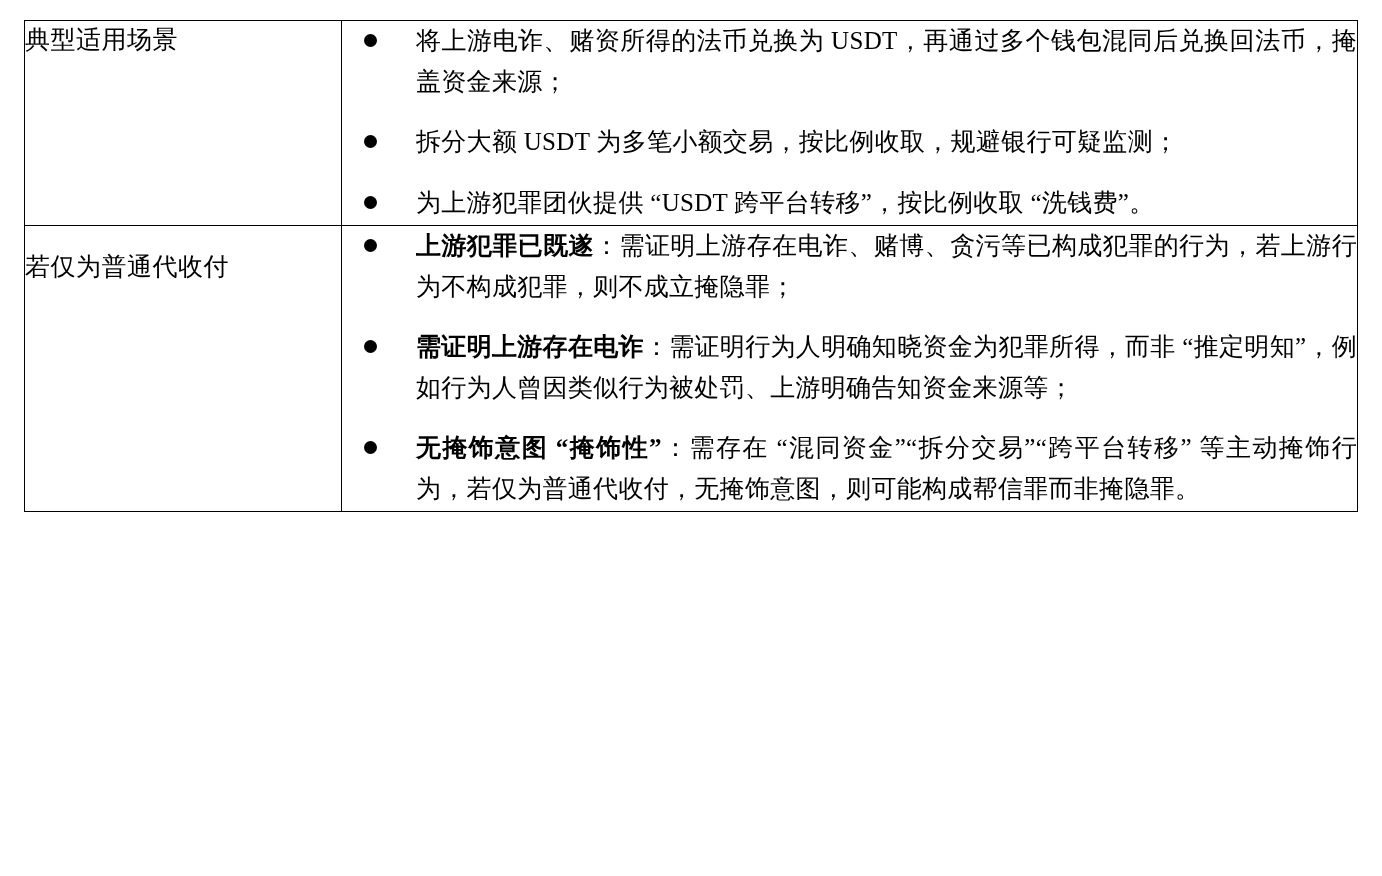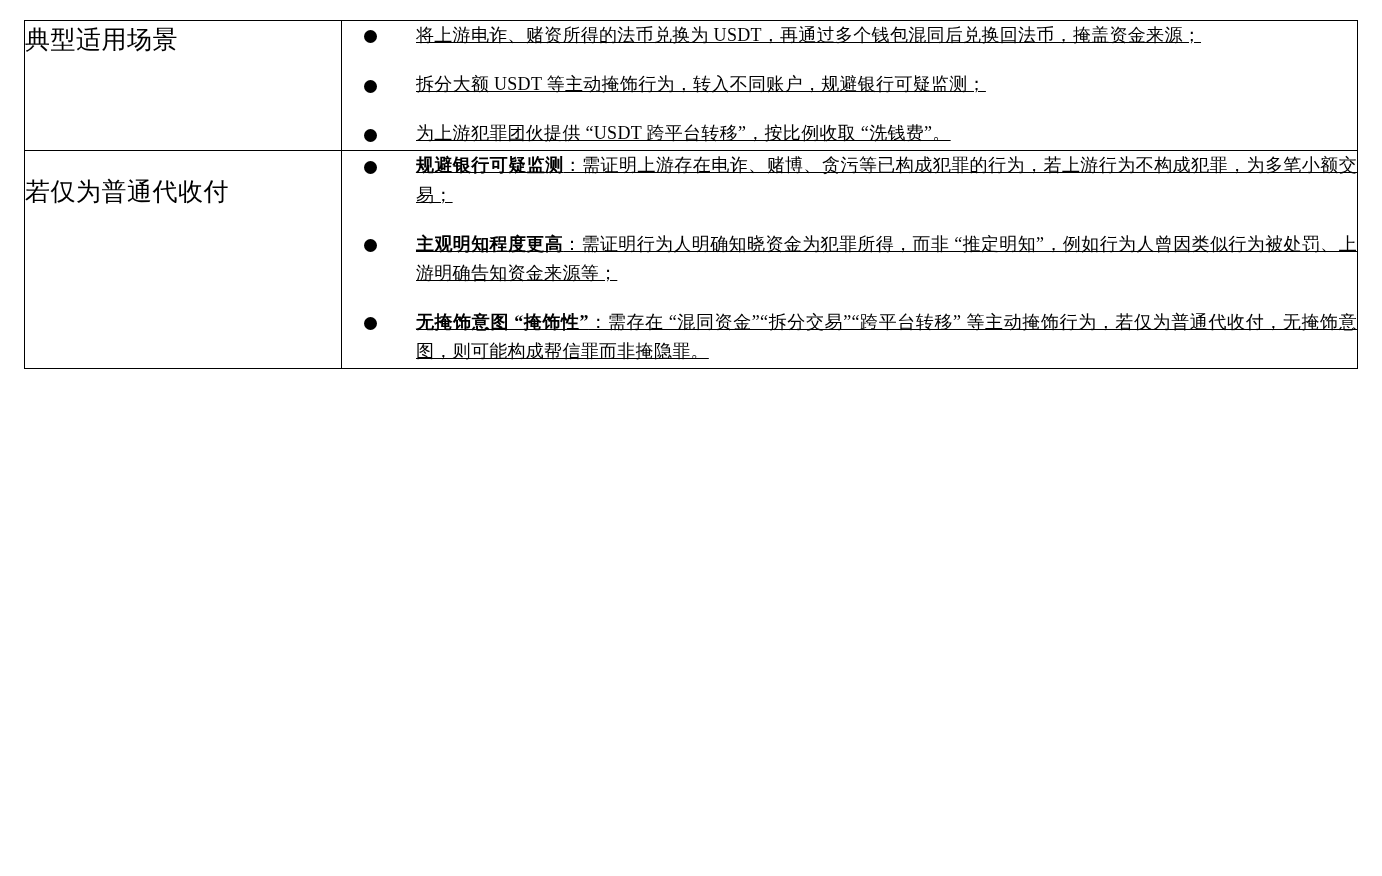--- a/index.html
+++ b/index.html
@@ -45,25 +45,24 @@
   }
   ul.bullets {
     list-style: none;
     margin: 0;
     padding: 0;
   }
   ul.bullets > li {
     position: relative;
     padding-left: 74px;
     margin: 0 0 20px 0;
-    font-size: 18px;
+    font-size: 25px;
     line-height: 1.62;
     text-align: justify;
     letter-spacing: 0.3px;
-    text-decoration: underline;
   }
   ul.bullets > li:last-child {
     margin-bottom: 2px;
   }
   ul.bullets > li .bullet-dot {
     position: absolute;
     left: 22px;
     top: 0.52em;
     width: 13px;
     height: 13px;
@@ -93,42 +92,42 @@
           <span>典型适用场景</span>
         </td>
         <td class="content-cell">
           <ul class="bullets">
             <li>
               <span class="bullet-dot"></span>
               <span class="li-text">将上游电诈、赌资所得的法币兑换为 USDT，再通过多个钱包混同后兑换回法币，掩盖资金来源；</span>
             </li>
             <li>
               <span class="bullet-dot"></span>
-              <span class="li-text">拆分大额 USDT 等主动掩饰行为，转入不同账户，规避银行可疑监测；</span>
+              <span class="li-text">拆分大额 USDT 为多笔小额交易，按比例收取，规避银行可疑监测；</span>
             </li>
             <li>
               <span class="bullet-dot"></span>
               <span class="li-text">为上游犯罪团伙提供 “USDT 跨平台转移”，按比例收取 “洗钱费”。</span>
             </li>
           </ul>
         </td>
       </tr>
       <tr class="row-2">
         <td class="label-cell">
           <span>若仅为普通代收付</span>
         </td>
         <td class="content-cell">
           <ul class="bullets">
             <li>
               <span class="bullet-dot"></span>
-              <span class="li-text"><b class="strong-lead">规避银行可疑监测</b><span>：需证明上游存在电诈、赌博、贪污等已构成犯罪的行为，若上游行为不构成犯罪，为多笔小额交易；</span></span>
+              <span class="li-text"><b class="strong-lead">上游犯罪已既遂</b><span>：需证明上游存在电诈、赌博、贪污等已构成犯罪的行为，若上游行为不构成犯罪，则不成立掩隐罪；</span></span>
             </li>
             <li>
               <span class="bullet-dot"></span>
-              <span class="li-text"><b class="strong-lead">主观明知程度更高</b><span>：需证明行为人明确知晓资金为犯罪所得，而非 “推定明知”，例如行为人曾因类似行为被处罚、上游明确告知资金来源等；</span></span>
+              <span class="li-text"><b class="strong-lead">需证明上游存在电诈</b><span>：需证明行为人明确知晓资金为犯罪所得，而非 “推定明知”，例如行为人曾因类似行为被处罚、上游明确告知资金来源等；</span></span>
             </li>
             <li>
               <span class="bullet-dot"></span>
               <span class="li-text"><b class="strong-lead">无掩饰意图 “掩饰性”</b><span>：需存在 “混同资金”“拆分交易”“跨平台转移” 等主动掩饰行为，若仅为普通代收付，无掩饰意图，则可能构成帮信罪而非掩隐罪。</span></span>
             </li>
           </ul>
         </td>
       </tr>
     </tbody>
   </table>

